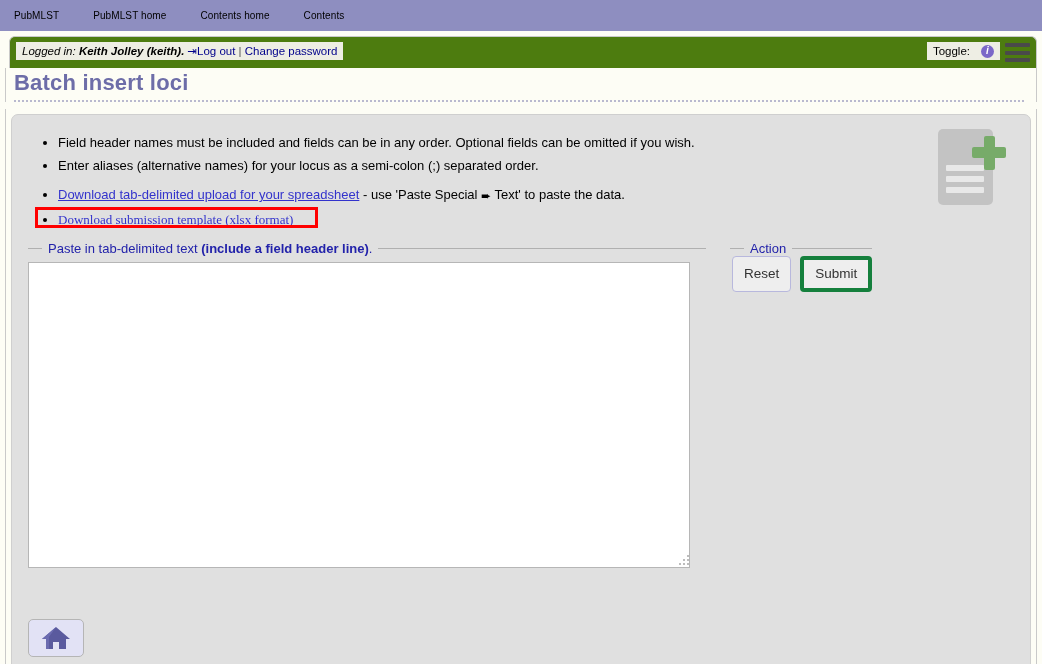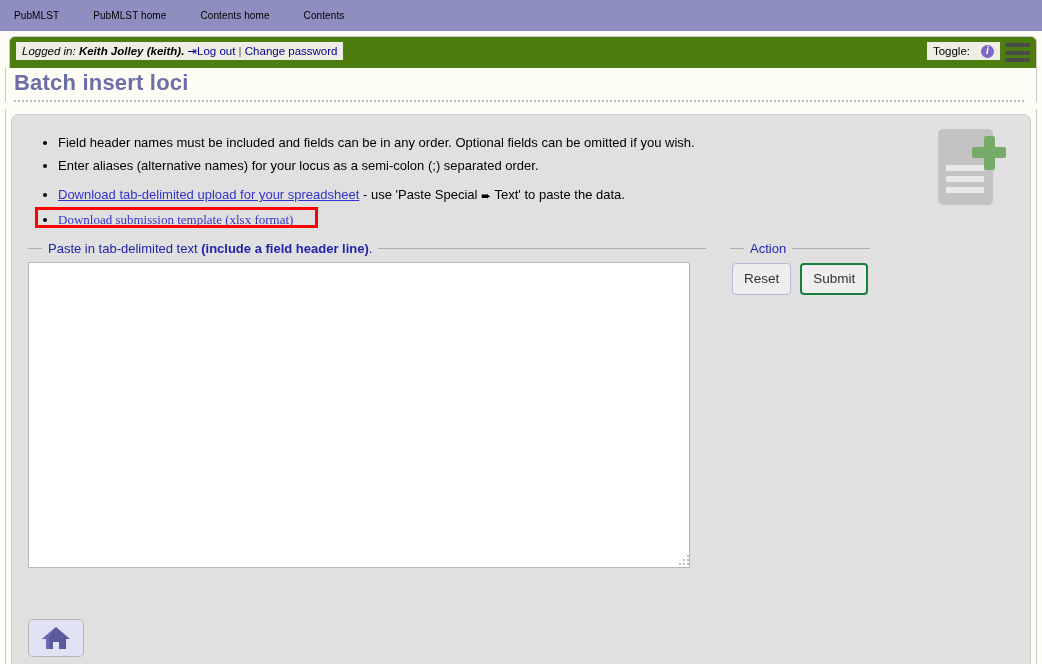--- a/index.html
+++ b/index.html
@@ -295,35 +295,34 @@
   fieldset.action-set {
     border: none;
     border-top: 1px solid #b0b0b0;
     margin: 0 0 0 24px;
     padding: 0;
     width: 140px;
   }
   .btn-row {
     display: flex;
     gap: 9px;
-    margin-top: 7px;
     padding-left: 2px;
   }
   button.ui-btn {
     font-family: "Liberation Sans", sans-serif;
     font-size: 13.5px;
     color: #333;
     background: #eeeeee;
     border-radius: 4px;
     padding: 7px 11px;
     cursor: pointer;
     line-height: 1;
   }
   button.reset-btn { border: 1px solid #b8b8dd; }
-  button.submit-btn { border: 2px solid #15803d; }
+  button.submit-btn { border: 4px solid #15803d; }
 
   
   .home-btn {
     position: absolute;
     left: 16px;
     bottom: 22px;
     width: 56px;
     height: 38px;
     background: #e2e2f5;
     border: 1px solid #b5b5b5;

